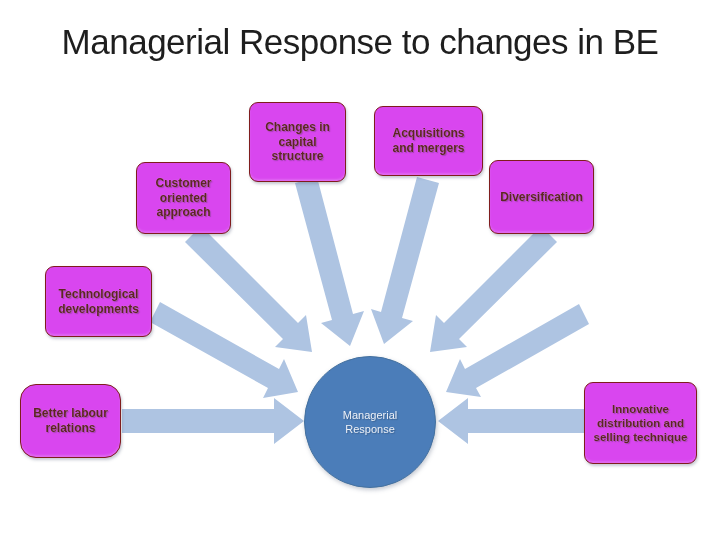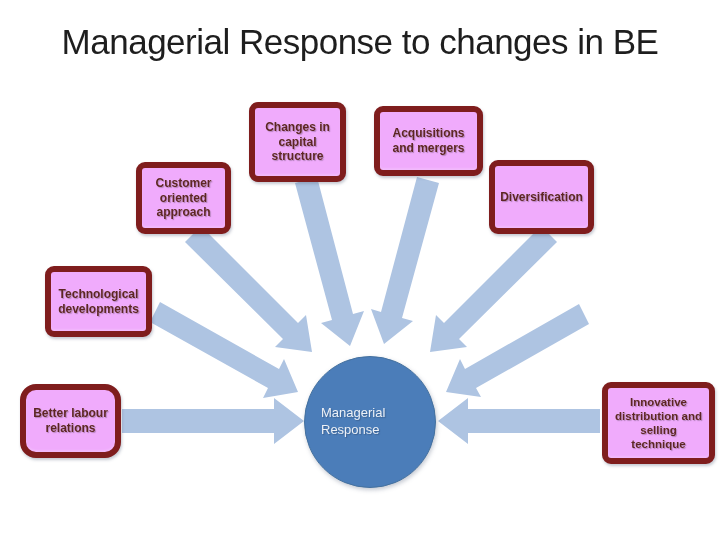--- a/index.html
+++ b/index.html
@@ -11,43 +11,43 @@
   .slide{position:absolute;inset:0;}
   .title{
     position:absolute;left:0;top:22px;width:720px;
     text-align:center;font-size:35px;font-weight:400;
     letter-spacing:-0.5px;color:#1e1e1e;
   }
   svg.arrows{position:absolute;left:0;top:0;z-index:1;}
   svg.arrows polygon{fill:#aec4e2;}
   .node{
     position:absolute;z-index:2;box-sizing:border-box;
-    background:#f0abfc;border:6px solid #7f1d1d;border-radius:9px;
+    background:#d946ef;border:1px solid #7f1d1d;border-radius:9px;
     box-shadow:1px 2px 3px rgba(90,100,125,0.35), inset 0 -2px 2px rgba(255,255,255,0.18);
     display:flex;align-items:center;justify-content:center;
     text-align:center;padding:13px 6px;
     color:#5e2424;font-weight:bold;font-size:12px;line-height:1.22;
     text-shadow:0 0 1px rgba(255,255,255,0.45), 1px 1px 1px rgba(60,40,60,0.35);
   }
   .pos-changes      {left:249px;top:102px;width:97px;height:80px;}
   .pos-acquisitions {left:374px;top:106px;width:109px;height:70px;}
   .pos-customer     {left:136px;top:162px;width:95px;height:72px;}
   .pos-diversification{left:489px;top:160px;width:105px;height:74px;align-items:center;}
   .pos-technological{left:45px;top:266px;width:107px;height:71px;}
   .pos-brand        {left:575px;top:265px;width:96px;height:67px;}
   .pos-better-labour{left:20px;top:384px;width:101px;height:74px;border-radius:16px;}
-  .pos-innovative   {left:602px;top:382px;width:113px;height:82px;font-size:11.5px;}
+  .pos-innovative   {left:584px;top:382px;width:113px;height:82px;font-size:11.5px;}
   .circle{
     position:absolute;z-index:3;box-sizing:border-box;
     left:304px;top:356px;width:132px;height:132px;border-radius:50%;
     background:#4b7db9;border:1px solid #44719f;
     box-shadow:1px 2px 4px rgba(90,100,125,0.35);
     display:flex;align-items:center;justify-content:center;
-    padding:0 16px;
-    color:#edf1f7;font-size:13px;line-height:1.3;
+    text-align:center;padding:0 16px;
+    color:#edf1f7;font-size:11px;line-height:1.3;
     text-shadow:1px 1px 1px rgba(40,60,90,0.4);
   }
 </style>
 </head>
 <body>
 
 <div class="slide">
 
   <div class="title">Managerial Response to changes in BE</div>
 

